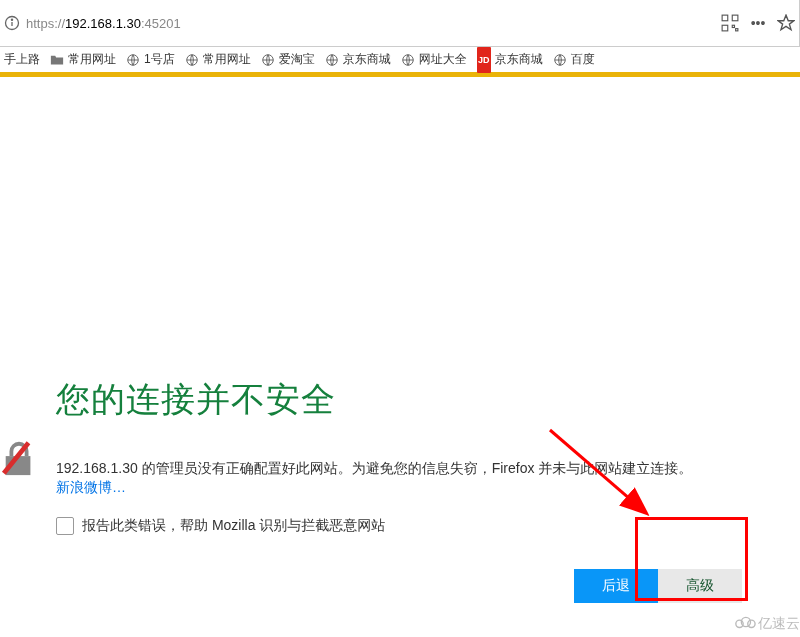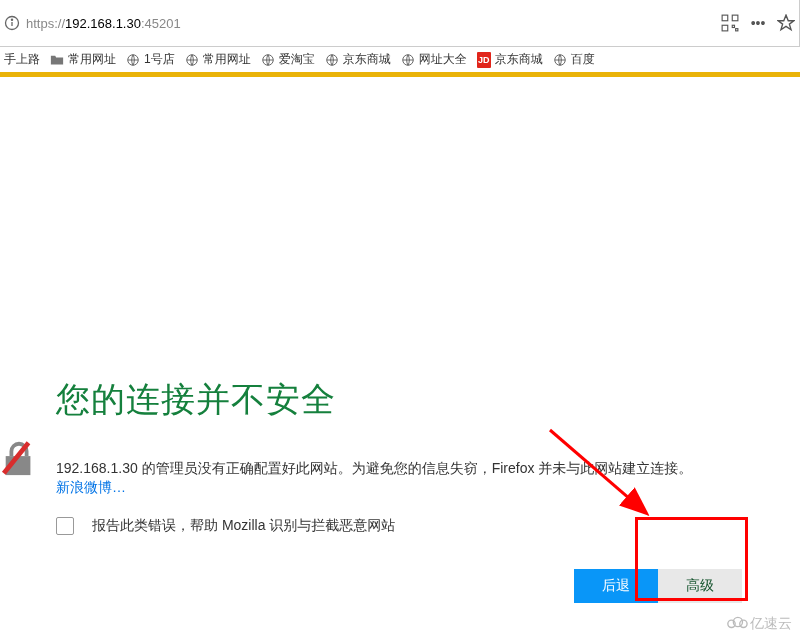--- a/index.html
+++ b/index.html
@@ -74,21 +74,21 @@
       width: 14px;
       height: 14px;
       display: inline-flex;
       align-items: center;
       justify-content: center;
     }
     .bm-icon.globe svg { width: 14px; height: 14px; color: #555; }
     .bm-icon.folder svg { width: 14px; height: 14px; color: #777; }
     .jd-icon {
       width: 14px;
-      height: 16px;
+      height: 26px;
       background: #e1251b;
       color: #fff;
       font-size: 9px;
       font-weight: bold;
       display: flex;
       align-items: center;
       justify-content: center;
       border-radius: 1px;
     }
     .content {
@@ -121,21 +121,21 @@
     .learn-link {
       color: #0073e6;
       font-size: 14px;
       cursor: pointer;
       margin-bottom: 20px;
       display: block;
     }
     .report-row {
       display: flex;
       align-items: center;
-      gap: 18px;
+      gap: 8px;
       margin-top: 18px;
     }
     .checkbox {
       width: 18px;
       height: 18px;
       border: 1px solid #999;
       border-radius: 2px;
       cursor: pointer;
     }
     .report-label {
@@ -176,21 +176,21 @@
     .arrow-svg {
       position: absolute;
       left: 540px;
       top: 420px;
       width: 140px;
       height: 110px;
       pointer-events: none;
     }
     .watermark {
       position: absolute;
-      right: 8px;
+      right: 0;
       bottom: 4px;
       display: flex;
       align-items: center;
       gap: 2px;
       font-size: 14px;
       color: #aaa;
       opacity: 0.8;
     }
     .wm-icon svg { width: 22px; height: 16px; color: #aaa; }
   </style>

